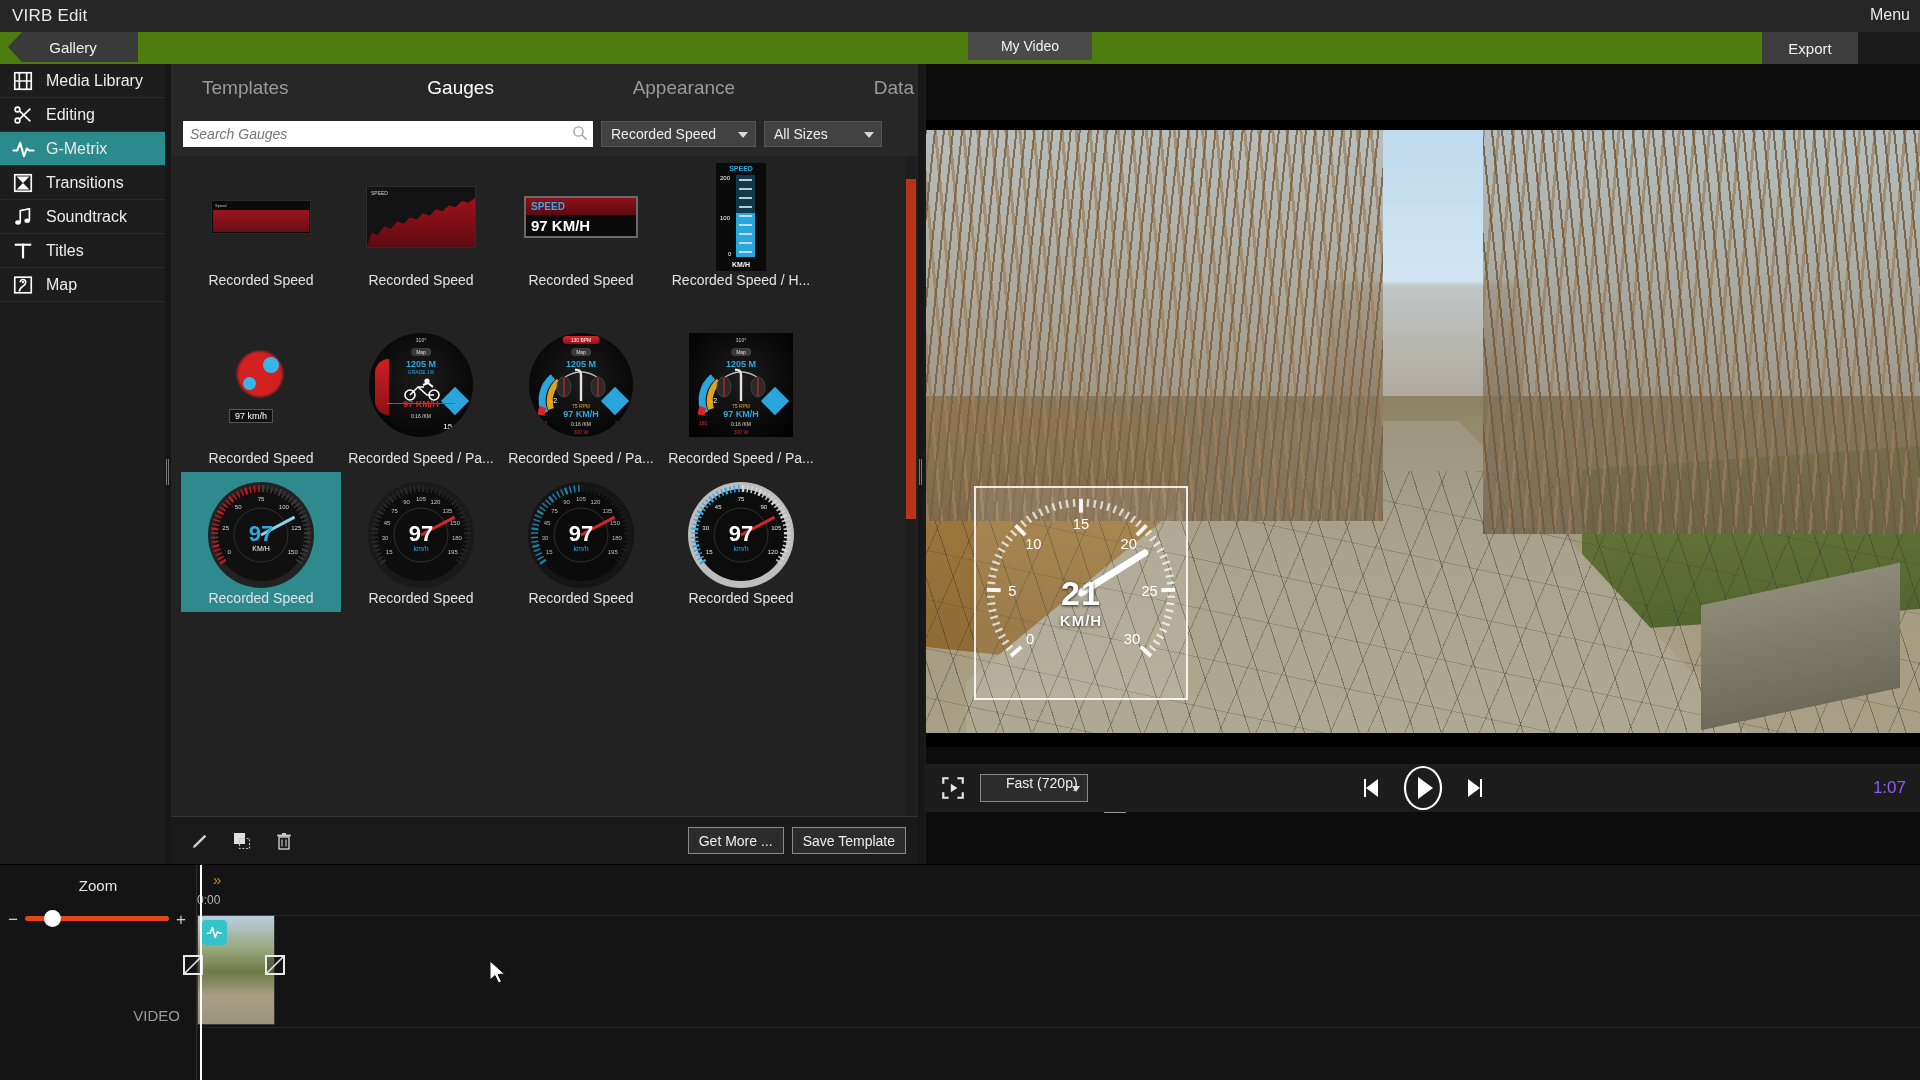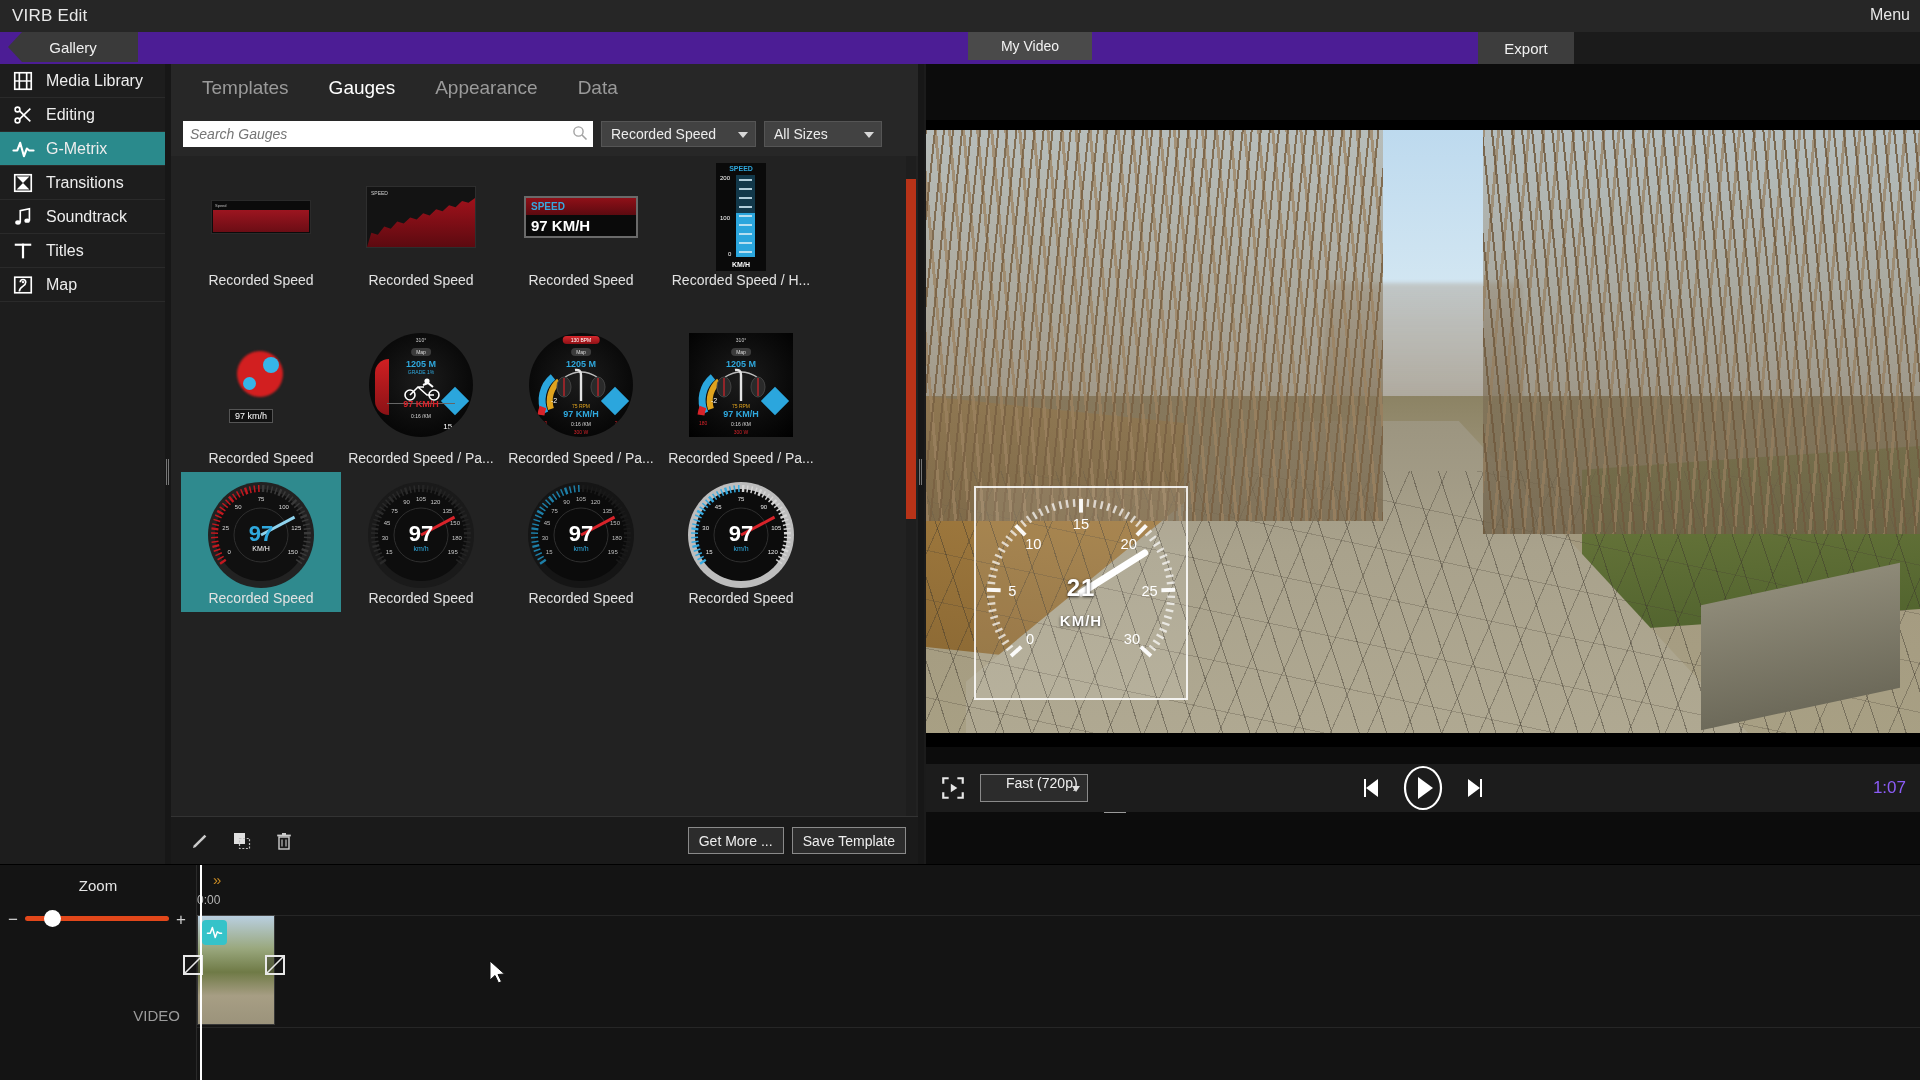--- a/index.html
+++ b/index.html
@@ -21,22 +21,22 @@
     position: absolute; left: 12px; top: 6px;
     font-size: 17px; color: #e8e8e8; letter-spacing: .2px;
   }
   .menu-btn {
     position: absolute; right: 10px; top: 6px;
     font-size: 16px; color: #e8e8e8; cursor: pointer;
   }
 
   
   .secondbar {
-    position: absolute; left: 0; top: 32px; width: 1574px; height: 32px;
-    background: #4c1d95;
+    position: absolute; left: 0; top: 32px; width: 1858px; height: 32px;
+    background: #4d7c0f;
   }
   .gallery-tab {
     position: absolute; left: 8px; top: 0; width: 130px; height: 30px;
     background: #3a3a3a;
     clip-path: polygon(14px 0, 130px 0, 130px 30px, 14px 30px, 0 15px);
     display: flex; align-items: center; justify-content: center;
     font-size: 15px; color: #f0f0f0; cursor: pointer;
   }
   .myvideo-tab {
     position: absolute; left: 968px; top: 0; width: 124px; height: 28px;
@@ -64,21 +64,21 @@
   .side-icon { width: 22px; height: 22px; flex: 0 0 22px; position: relative; }
   .side-icon svg { display: block; }
 
   
   .gpanel {
     position: absolute; left: 171px; top: 64px; width: 749px; height: 800px;
     background: #222222;
   }
   .gtabs {
     position: absolute; left: 0; top: 0; width: 749px; height: 48px;
-    background: #272727; display: flex; align-items: center; padding-left: 25px; gap: 28px;
+    background: #272727; display: flex; align-items: center; padding-left: 25px; gap: 28px; justify-content: space-between;
   }
   .gtab {
     font-size: 19px; color: #9a9a9a; cursor: pointer; padding: 4px 6px;
   }
   .gtab.active { color: #ffffff; }
 
   .gsearchrow {
     position: absolute; left: 0; top: 48px; width: 749px; height: 44px;
     background: #272727; display: flex; align-items: center; padding: 0 12px; gap: 8px;
   }
@@ -230,21 +230,21 @@
   .blackbar-b { position: absolute; left: 0; bottom: 0; width: 100%; height: 14px; background: #000; }
 
   
   .speedo {
     position: absolute; left: 48px; top: 366px; width: 214px; height: 214px;
     border: 2px solid rgba(255,255,255,.85); background: rgba(255,255,255,.10);
   }
   .speedo-dial { position: absolute; inset: 4px; }
   .speedo-val {
     position: absolute; left: 0; right: 0; top: 86px; text-align: center;
-    font-size: 24px; font-weight: bold; color: #fff; letter-spacing: 1px;
+    font-size: 34px; font-weight: bold; color: #fff; letter-spacing: 1px;
     text-shadow: 0 1px 3px rgba(0,0,0,.8);
   }
   .speedo-unit {
     position: absolute; left: 0; right: 0; top: 124px; text-align: center;
     font-size: 15px; font-weight: bold; color: #fff; letter-spacing: 1px;
     text-shadow: 0 1px 3px rgba(0,0,0,.8);
   }
 
   
   .pctrl {

